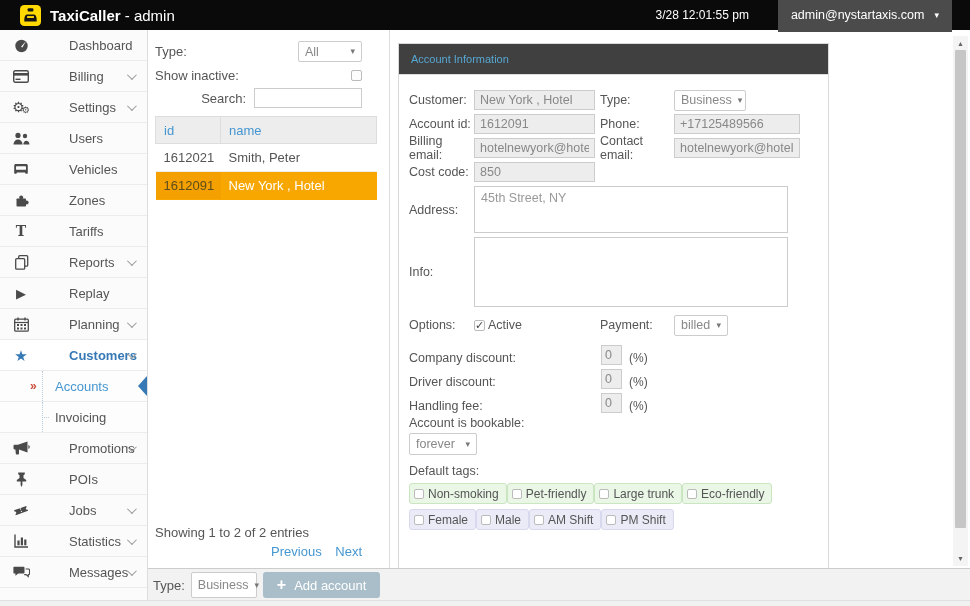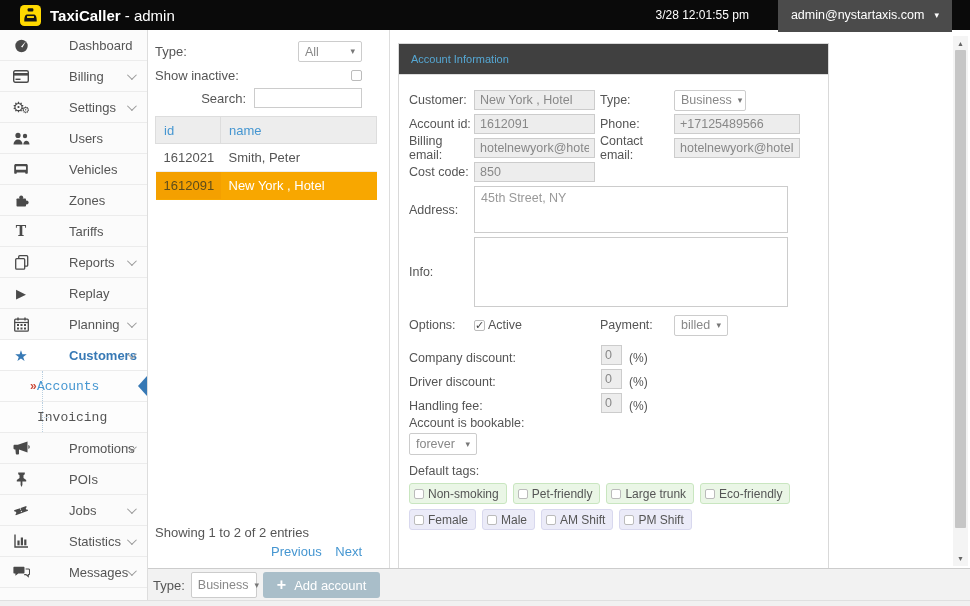--- a/index.html
+++ b/index.html
@@ -22,21 +22,21 @@
   .sidebar{position:absolute;top:30px;left:0;width:148px;bottom:0;background:#fbfbfb;border-right:1px solid #ddd;box-sizing:border-box;}
   .side-item{position:relative;height:31px;display:flex;align-items:center;border-bottom:1px solid #ececec;
              color:#555;cursor:pointer;background:#fbfbfb;box-sizing:border-box;gap:30px;}
   .side-item .icon{width:18px;margin-left:12px;margin-right:9px;display:inline-flex;justify-content:center;align-items:center;color:#4a4a4a;}
   .side-item .icon svg{fill:currentColor;}
   .side-item .label{font-size:13px;}
   .side-item.active{background:#fff;color:var(--navblue,#3779b5);font-weight:700;}
   .side-item.active .icon{color:var(--navblue,#3779b5);}
   .side-item.sub{background:#fdfdfd;}
   .side-item.sub::before{content:'';position:absolute;left:42px;top:0;bottom:0;border-left:1px dotted #b9cfe0;}
-  .side-item.sub .label{margin-left:37px;font-weight:400;font-family:Liberation Mono, monospace;}
+  .side-item.sub .label{margin-left:55px;font-weight:400;}
   .side-item.sub.current .label{color:var(--link,#4596d1);}
   .side-item .marker{position:absolute;left:30px;color:#cb4a3a;font-size:12px;font-weight:700;}
   .side-item .dash{position:absolute;left:42px;top:50%;width:7px;border-top:1px dotted #b9cfe0;}
   .chev{position:absolute;right:13px;width:6px;height:6px;border-right:1.5px solid #999;border-bottom:1.5px solid #999;
         transform:rotate(45deg) translateY(-2px);}
   .cur-arrow{position:absolute;right:0;top:50%;transform:translateY(-50%);width:0;height:0;
              border-top:10px solid transparent;border-bottom:10px solid transparent;border-right:9px solid var(--navblue,#3779b5);}
 
   
   .list-panel{position:absolute;left:148px;top:30px;width:242px;bottom:38px;background:#fff;border-right:1px solid #ddd;box-sizing:border-box;}
@@ -88,21 +88,21 @@
   .ta-info{height:70px;}
   .active-slot{width:121px;flex:none;display:flex;align-items:center;gap:3px;}
   .disc-row{display:flex;align-items:flex-end;height:24px;}
   .disc-label{width:192px;flex:none;}
   .disc-inp{width:21px;flex:none;padding:0 3px;}
   .unit{margin-left:7px;font-size:12px;color:#555;}
   .created-row{display:flex;align-items:center;height:16px;margin-top:4px;}
   .created-row .val{margin-left:0;}
   .bookable-label{margin-top:3px;}
   .tags-label{margin-bottom:5px;}
-  .tags-row{display:flex;gap:6px;margin-bottom:5px;}
+  .tags-row{display:flex;margin-bottom:5px;}
   .tag{display:inline-flex;align-items:center;gap:4px;padding:0 7px 0 4px;height:21px;border-radius:3px;
        font-size:12px;color:#555;cursor:pointer;box-sizing:border-box;white-space:nowrap;}
   .tag .checkbox{width:10px;height:10px;background:#fff;}
   .tag.green{background:var(--taggreen,#eaf6e6);border:1px solid #c9e6c0;}
   .tag.purple{background:var(--tagpurple,#ebebf8);border:1px solid #d8d8ee;}
 
   
   .bottombar{position:absolute;left:148px;right:0;bottom:5px;height:33px;background:#f2f2f2;border-top:1px solid #ccc;
              display:flex;align-items:center;box-sizing:border-box;z-index:10;}
   .bb-left{width:242px;flex:none;display:flex;align-items:center;padding-left:5px;gap:6px;box-sizing:border-box;}

